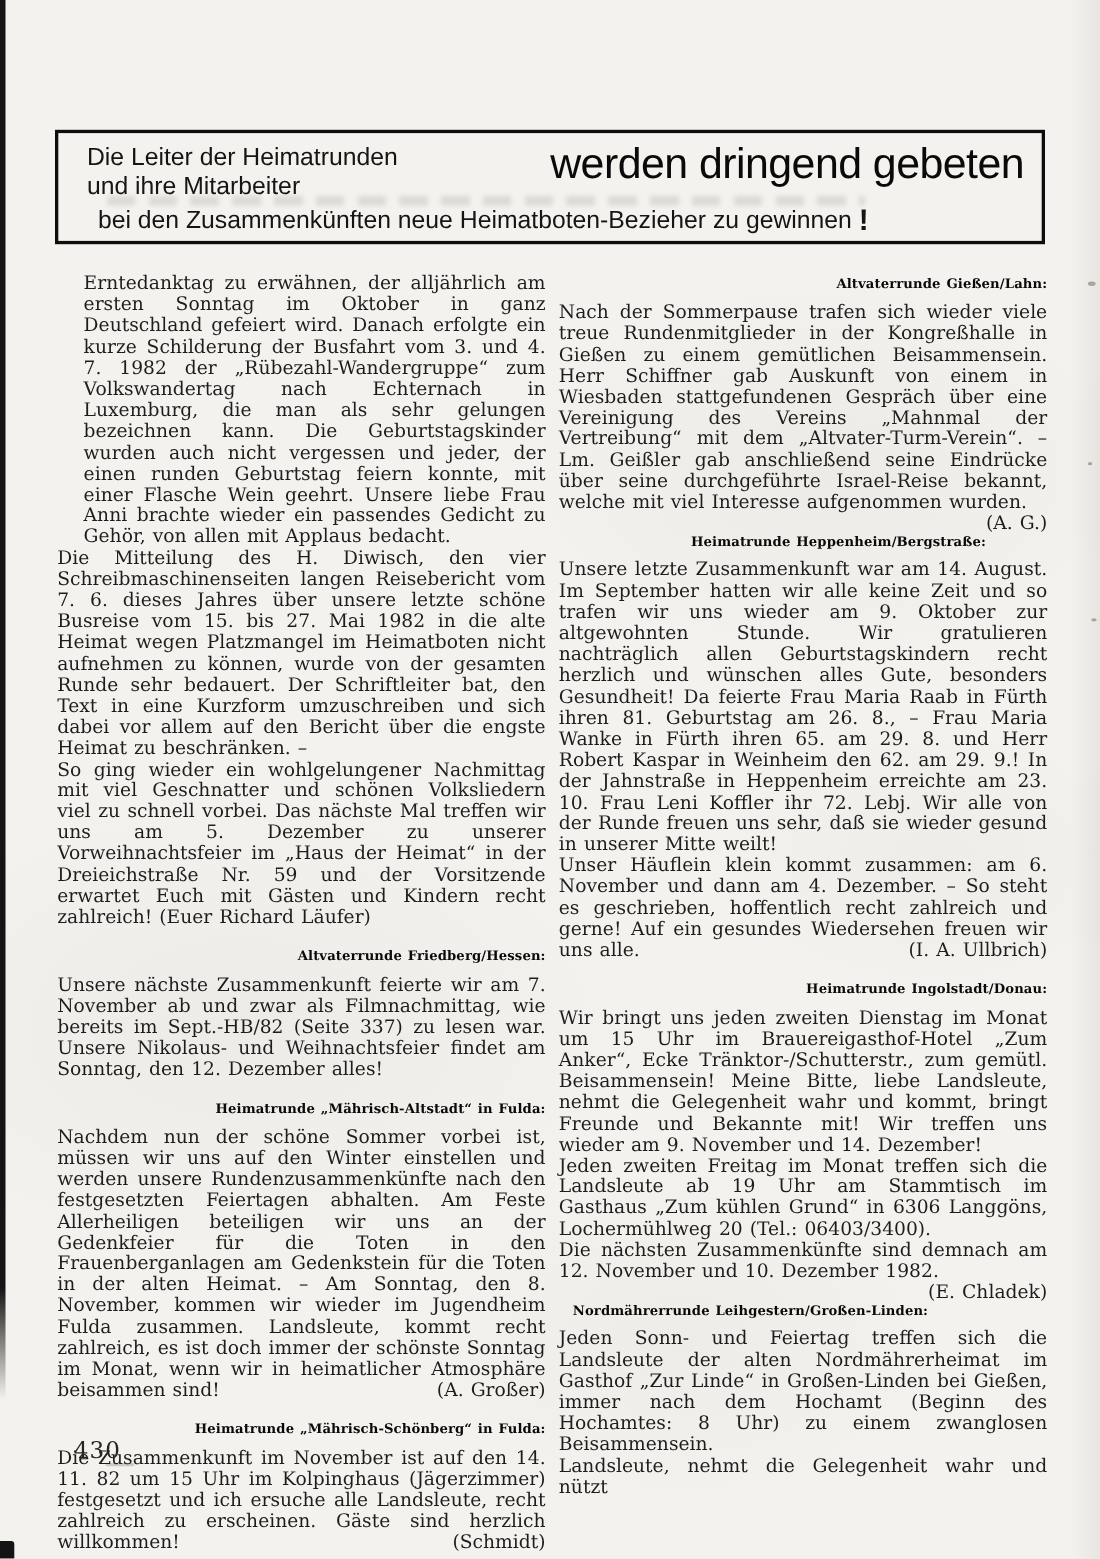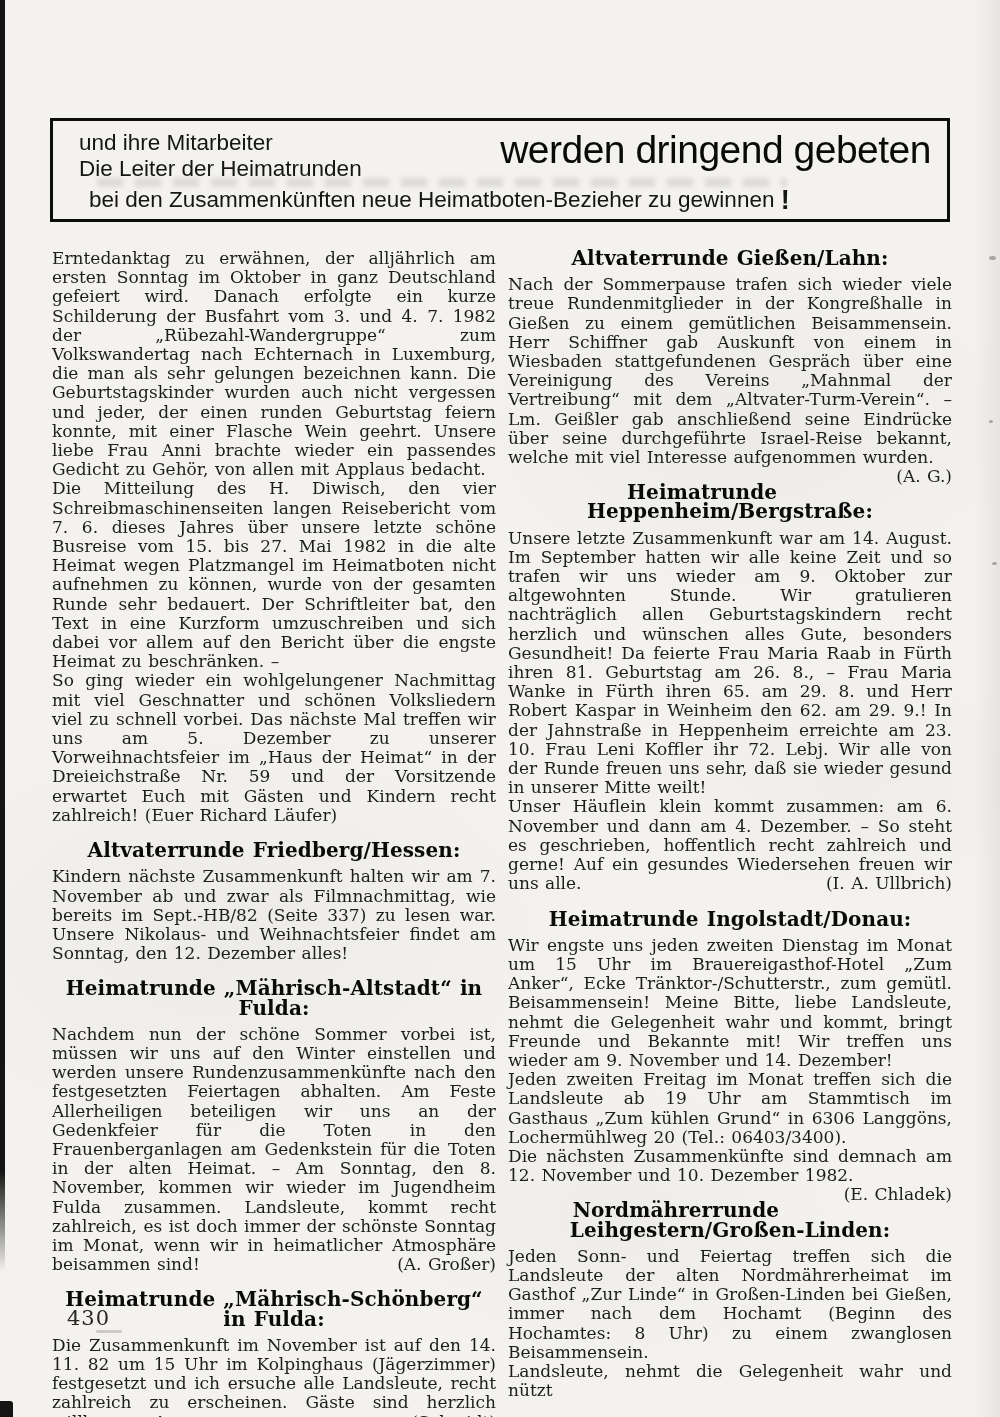--- a/index.html
+++ b/index.html
@@ -53,70 +53,70 @@
     position:absolute;top:249px;width:444px;
     font-size:17px;line-height:19.2px;
     text-align:justify;
     hyphens:auto;-webkit-hyphens:auto;
     word-spacing:.06em;
   }
   .col-left{left:52px;}
   .col-right{left:508px;}
   .col p{margin:0;}
   .col h3{
-    font-size:20px;line-height:19.2px;margin:16px 0 7px 0;
-    font-weight:bold;color:var(--heading-ink);text-align:center;letter-spacing:.1px;
+    font-size:12px;line-height:19.2px;margin:16px 0 7px 0;
+    font-weight:bold;color:var(--heading-ink);text-align:right;letter-spacing:.1px;
   }
-  .col > :first-child{margin-top:0;}
+  .col > :first-child{margin-top:0;margin-left:24px;}
   .b{font-weight:normal;}
   .sig{float:right;}
   .page-num{position:absolute;left:56px;top:1306px;font-size:21px;letter-spacing:1px;color:#26261f;margin-left:11px;}
 </style>
 </head>
 <body>
 
 <div class="page">
 
   <div class="left-bar"></div>
   <div class="corner-blob"></div>
   <div class="gutter-shadow"></div>
   <div class="speck s1"></div>
   <div class="speck s2"></div>
   <div class="speck s3"></div>
   <div class="speck s4"></div>
 
   <div class="headerbox">
     <div class="hb-intro">
+      <div>Die Leiter der Heimatrunden</div>
       <div>und ihre Mitarbeiter</div>
-      <div>Die Leiter der Heimatrunden</div>
     </div>
     <div class="hb-big">werden dringend gebeten</div>
     <div class="hb-ghost"></div>
     <div class="hb-bottom"><span>bei den Zusammenkünften neue Heimatboten-Bezieher zu gewinnen</span> <span class="hb-bang">!</span></div>
   </div>
 
   <div class="col col-left">
       <p><span>Erntedanktag zu erwähnen, der alljährlich am ersten Sonntag im Oktober in ganz Deutschland gefeiert wird. Danach erfolgte ein kurze Schilderung der Busfahrt vom 3. und 4. 7. 1982 der „Rübezahl-Wandergruppe“ zum Volkswandertag nach Echternach in Luxemburg, die man als sehr gelungen bezeichnen kann. Die Geburtstagskinder wurden auch nicht vergessen und jeder, der einen runden Geburtstag feiern konnte, mit einer Flasche Wein geehrt. Unsere liebe Frau Anni brachte wieder ein passendes Gedicht zu Gehör, von allen mit Applaus bedacht.</span></p>
       <p><span>Die Mitteilung des H. Diwisch, den vier Schreibmaschinenseiten langen Reisebericht vom 7. 6. dieses Jahres über unsere letzte schöne Busreise vom 15. bis 27. Mai 1982 in die alte Heimat wegen Platzmangel im Heimatboten nicht aufnehmen zu können, wurde von der gesamten Runde sehr bedauert. Der Schriftleiter bat, den Text in eine Kurzform umzuschreiben und sich dabei vor allem auf den Bericht über die engste Heimat zu beschränken. –</span></p>
       <p><span>So ging wieder ein wohlgelungener Nachmittag mit viel Geschnatter und schönen Volksliedern viel zu schnell vorbei. Das nächste Mal treffen wir uns am </span><span class="b">5. Dezember</span><span> zu unserer Vorweihnachtsfeier im „Haus der Heimat“ in der Dreieichstraße Nr. 59 und der Vorsitzende erwartet Euch mit Gästen und Kindern recht zahlreich! (Euer Richard Läufer)</span></p>
       <h3>Altvaterrunde Friedberg/Hessen:</h3>
-      <p><span>Kindern nächste Zusammenkunft halten wir am </span><span class="b">7. November</span><span> ab und zwar als Filmnachmittag, wie bereits im Sept.-HB/82 (Seite 337) zu lesen war. Unsere Nikolaus- und Weihnachtsfeier findet am Sonntag, den </span><span class="b">12. Dezember</span><span> alles!</span></p>
+      <p><span>Unsere nächste Zusammenkunft feierte wir am </span><span class="b">7. November</span><span> ab und zwar als Filmnachmittag, wie bereits im Sept.-HB/82 (Seite 337) zu lesen war. Unsere Nikolaus- und Weihnachtsfeier findet am Sonntag, den </span><span class="b">12. Dezember</span><span> alles!</span></p>
       <h3>Heimatrunde „Mährisch-Altstadt“ in Fulda:</h3>
       <p><span>Nachdem nun der schöne Sommer vorbei ist, müssen wir uns auf den Winter einstellen und werden unsere Rundenzusammenkünfte nach den festgesetzten Feiertagen abhalten. Am Feste </span><span class="b">Allerheiligen</span><span> beteiligen wir uns an der Gedenkfeier für die Toten in den Frauenberganlagen am Gedenkstein für die Toten in der alten Heimat. – Am Sonntag, den </span><span class="b">8. November,</span><span> kommen wir wieder im Jugendheim Fulda zusammen. Landsleute, kommt recht zahlreich, es ist doch immer der schönste Sonntag im Monat, wenn wir in heimatlicher Atmosphäre beisammen sind!</span><span class="sig">(A. Großer)</span></p>
       <h3>Heimatrunde „Mährisch-Schönberg“ in Fulda:</h3>
       <p><span>Die Zusammenkunft im November ist auf den </span><span class="b">14. 11. 82 um 15 Uhr</span><span> im Kolpinghaus (Jägerzimmer) festgesetzt und ich ersuche alle Landsleute, recht zahlreich zu erscheinen. Gäste sind herzlich willkommen!</span><span class="sig">(Schmidt)</span></p>
     </div>
   <div class="col col-right">
       <h3>Altvaterrunde Gießen/Lahn:</h3>
       <p><span>Nach der Sommerpause trafen sich wieder viele treue Rundenmitglieder in der Kongreßhalle in Gießen zu einem gemütlichen Beisammensein. Herr Schiffner gab Auskunft von einem in Wiesbaden stattgefundenen Gespräch über eine Vereinigung des Vereins „Mahnmal der Vertreibung“ mit dem „Altvater-Turm-Verein“. – Lm. Geißler gab anschließend seine Eindrücke über seine durchgeführte Israel-Reise bekannt, welche mit viel Interesse aufgenommen wurden.</span><span class="sig">(A. G.)</span></p>
       <h3>Heimatrunde Heppenheim/Bergstraße:</h3>
       <p><span>Unsere letzte Zusammenkunft war am 14. August. Im September hatten wir alle keine Zeit und so trafen wir uns wieder am 9. Oktober zur altgewohnten Stunde. Wir gratulieren nachträglich allen Geburtstagskindern recht herzlich und wünschen alles Gute, besonders Gesundheit! Da feierte Frau Maria Raab in Fürth ihren 81. Geburtstag am 26. 8., – Frau Maria Wanke in Fürth ihren 65. am 29. 8. und Herr Robert Kaspar in Weinheim den 62. am 29. 9.! In der Jahnstraße in Heppenheim erreichte am 23. 10. Frau Leni Koffler ihr 72. Lebj. Wir alle von der Runde freuen uns sehr, daß sie wieder gesund in unserer Mitte weilt!</span></p>
       <p><span>Unser Häuflein klein kommt zusammen: am </span><span class="b">6. November</span><span> und dann am </span><span class="b">4. Dezember. –</span><span> So steht es geschrieben, hoffentlich recht zahlreich und gerne! Auf ein gesundes Wiedersehen freuen wir uns alle.</span><span class="sig">(I. A. Ullbrich)</span></p>
       <h3>Heimatrunde Ingolstadt/Donau:</h3>
-      <p><span>Wir engste uns </span><span class="b">jeden zweiten Dienstag im Monat um 15 Uhr</span><span> im Brauereigasthof-Hotel „Zum Anker“, Ecke Tränktor-/Schutterstr., zum gemütl. Beisammensein! Meine Bitte, liebe Landsleute, nehmt die Gelegenheit wahr und kommt, bringt Freunde und Bekannte mit! Wir treffen uns wieder am </span><span class="b">9. November und 14. Dezember!</span></p>
+      <p><span>Wir bringt uns </span><span class="b">jeden zweiten Dienstag im Monat um 15 Uhr</span><span> im Brauereigasthof-Hotel „Zum Anker“, Ecke Tränktor-/Schutterstr., zum gemütl. Beisammensein! Meine Bitte, liebe Landsleute, nehmt die Gelegenheit wahr und kommt, bringt Freunde und Bekannte mit! Wir treffen uns wieder am </span><span class="b">9. November und 14. Dezember!</span></p>
       <p><span class="b">Jeden zweiten Freitag im Monat</span><span> treffen sich die Landsleute ab 19 Uhr am Stammtisch im Gasthaus „Zum kühlen Grund“ in 6306 Langgöns, Lochermühlweg 20 (Tel.: 06403/3400).</span></p>
       <p><span>Die nächsten Zusammenkünfte sind demnach am </span><span class="b">12. November und 10. Dezember 1982.</span><span class="sig">(E. Chladek)</span></p>
       <h3>Nordmährerrunde Leihgestern/Großen-Linden:</h3>
       <p><span class="b">Jeden Sonn- und Feiertag</span><span> treffen sich die Landsleute der alten Nordmährerheimat im Gasthof „Zur Linde“ in Großen-Linden bei Gießen, immer nach dem Hochamt (Beginn des Hochamtes: 8 Uhr) zu einem zwanglosen Beisammensein.</span></p>
       <p><span>Landsleute, nehmt die Gelegenheit wahr und nützt</span></p>
     </div>
 
   <div class="page-num">430</div>
 
 </div>

